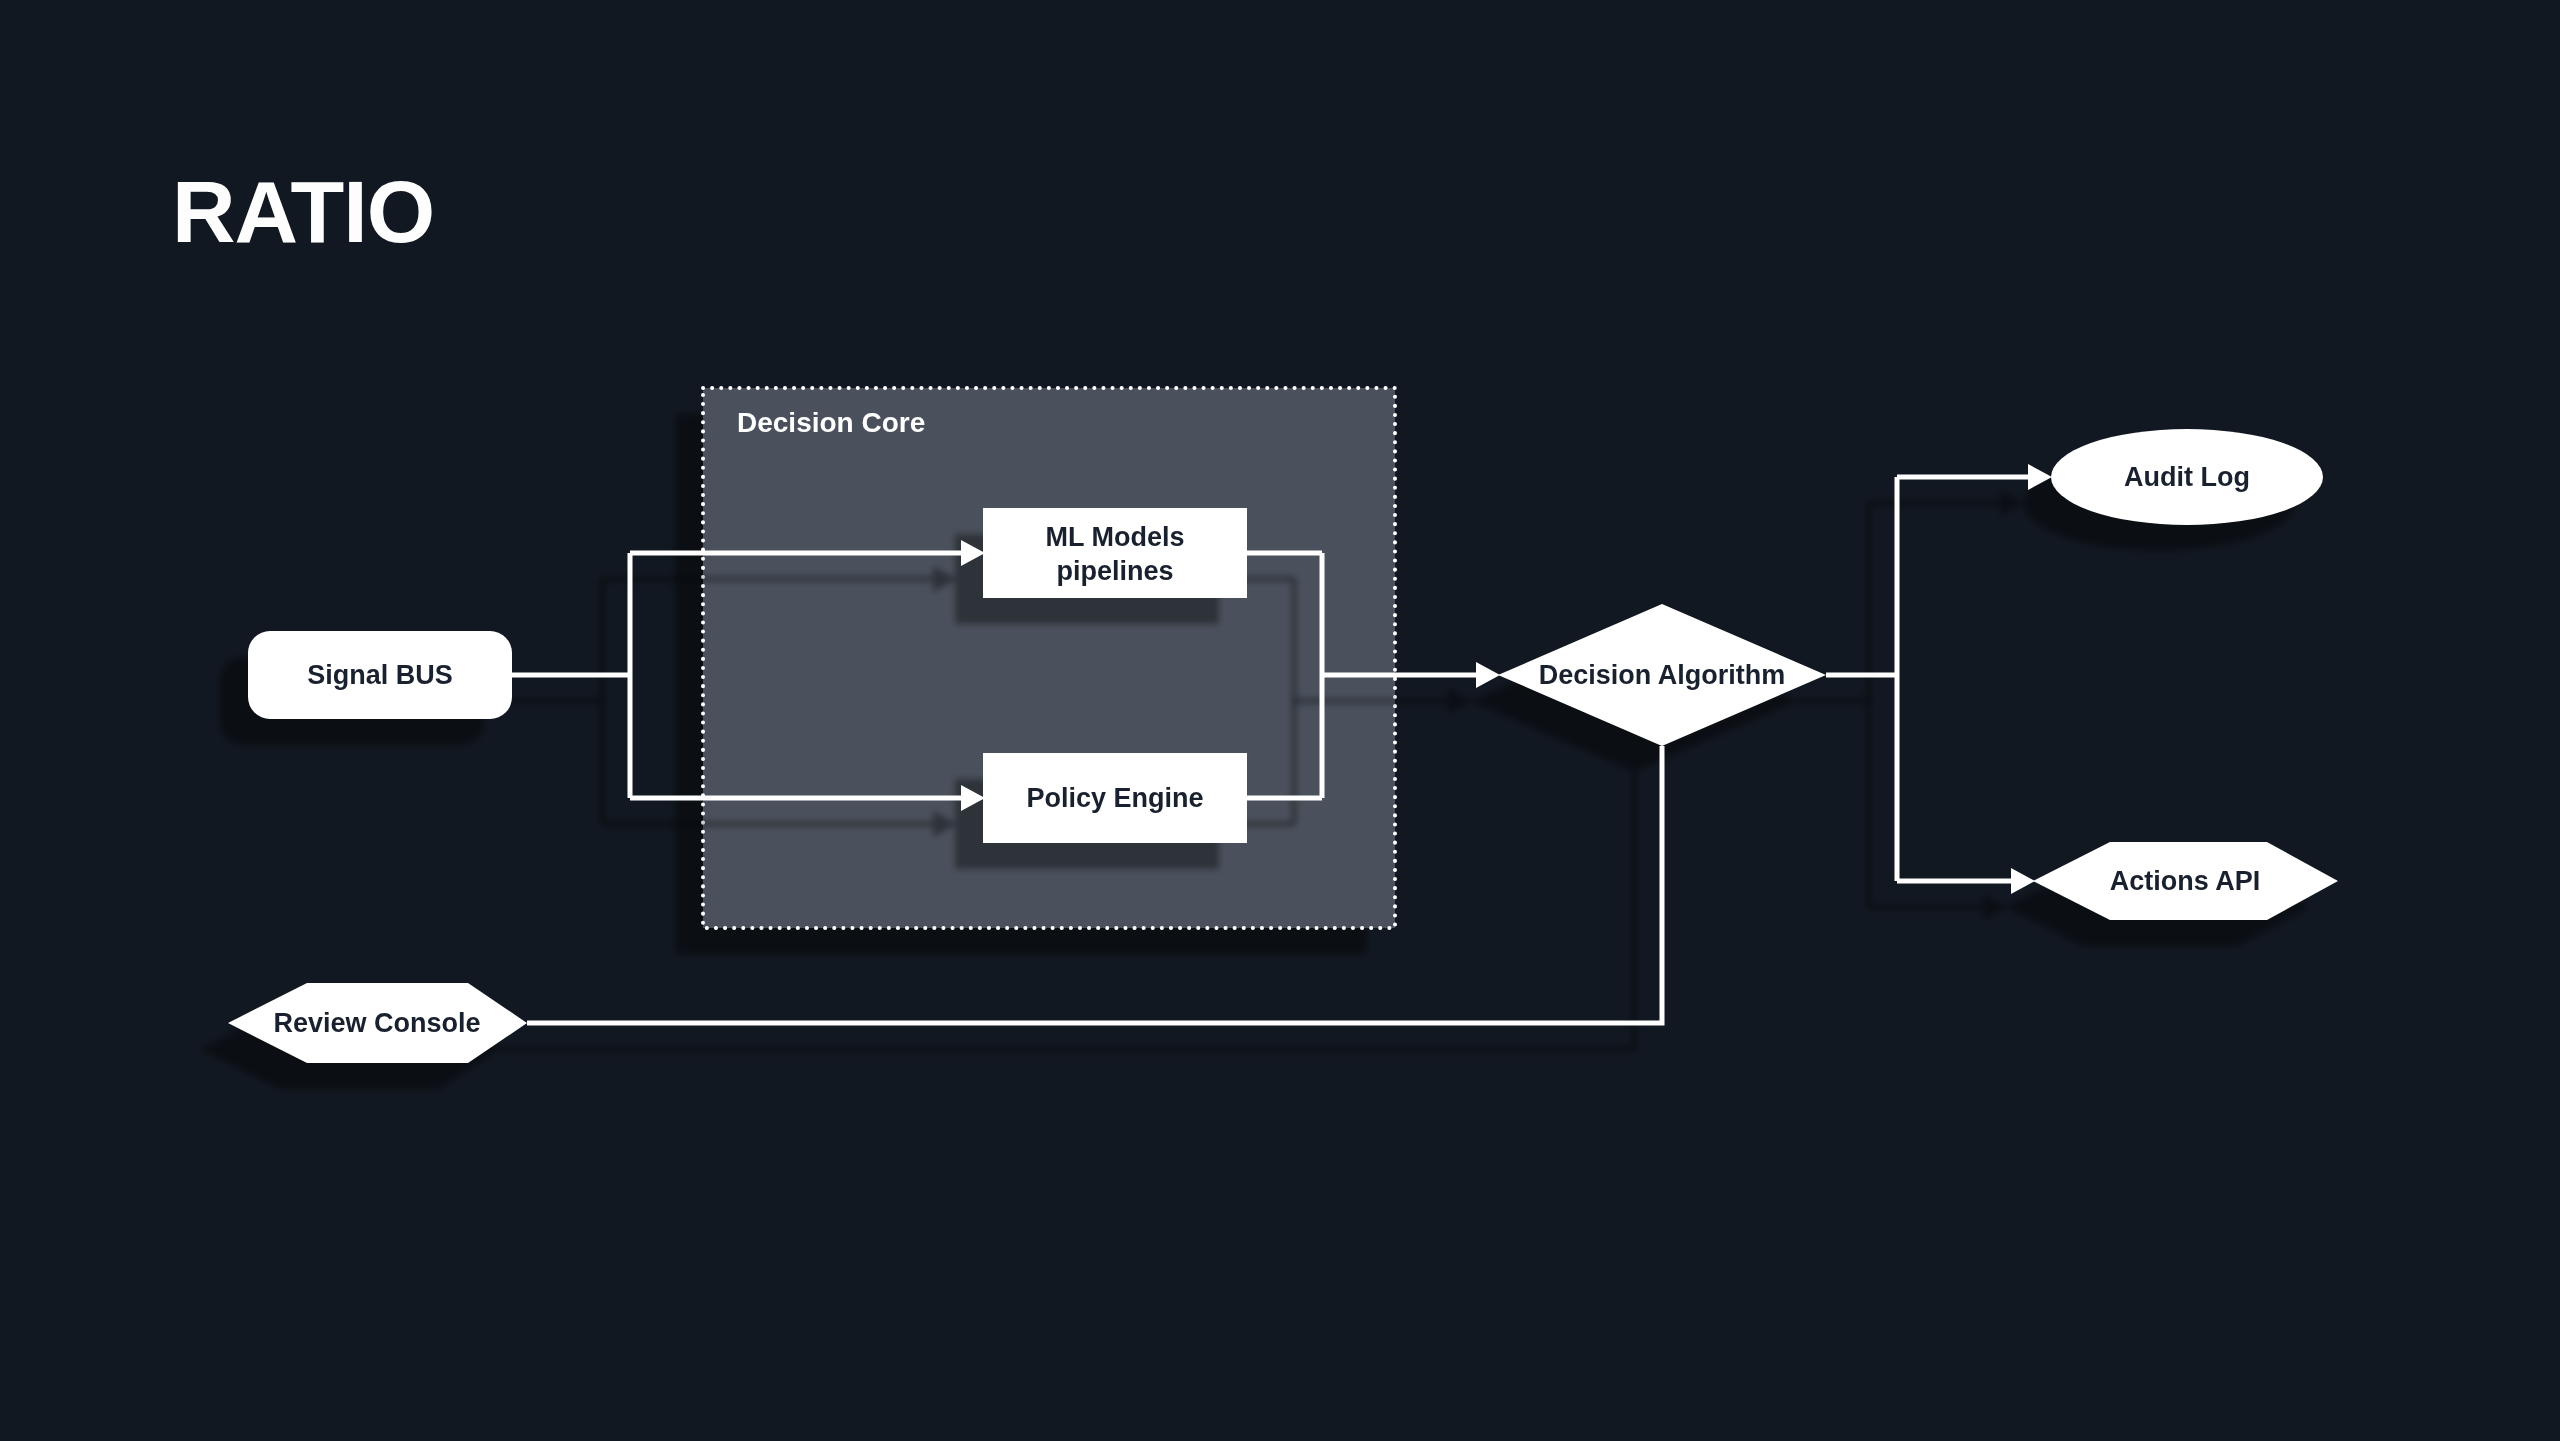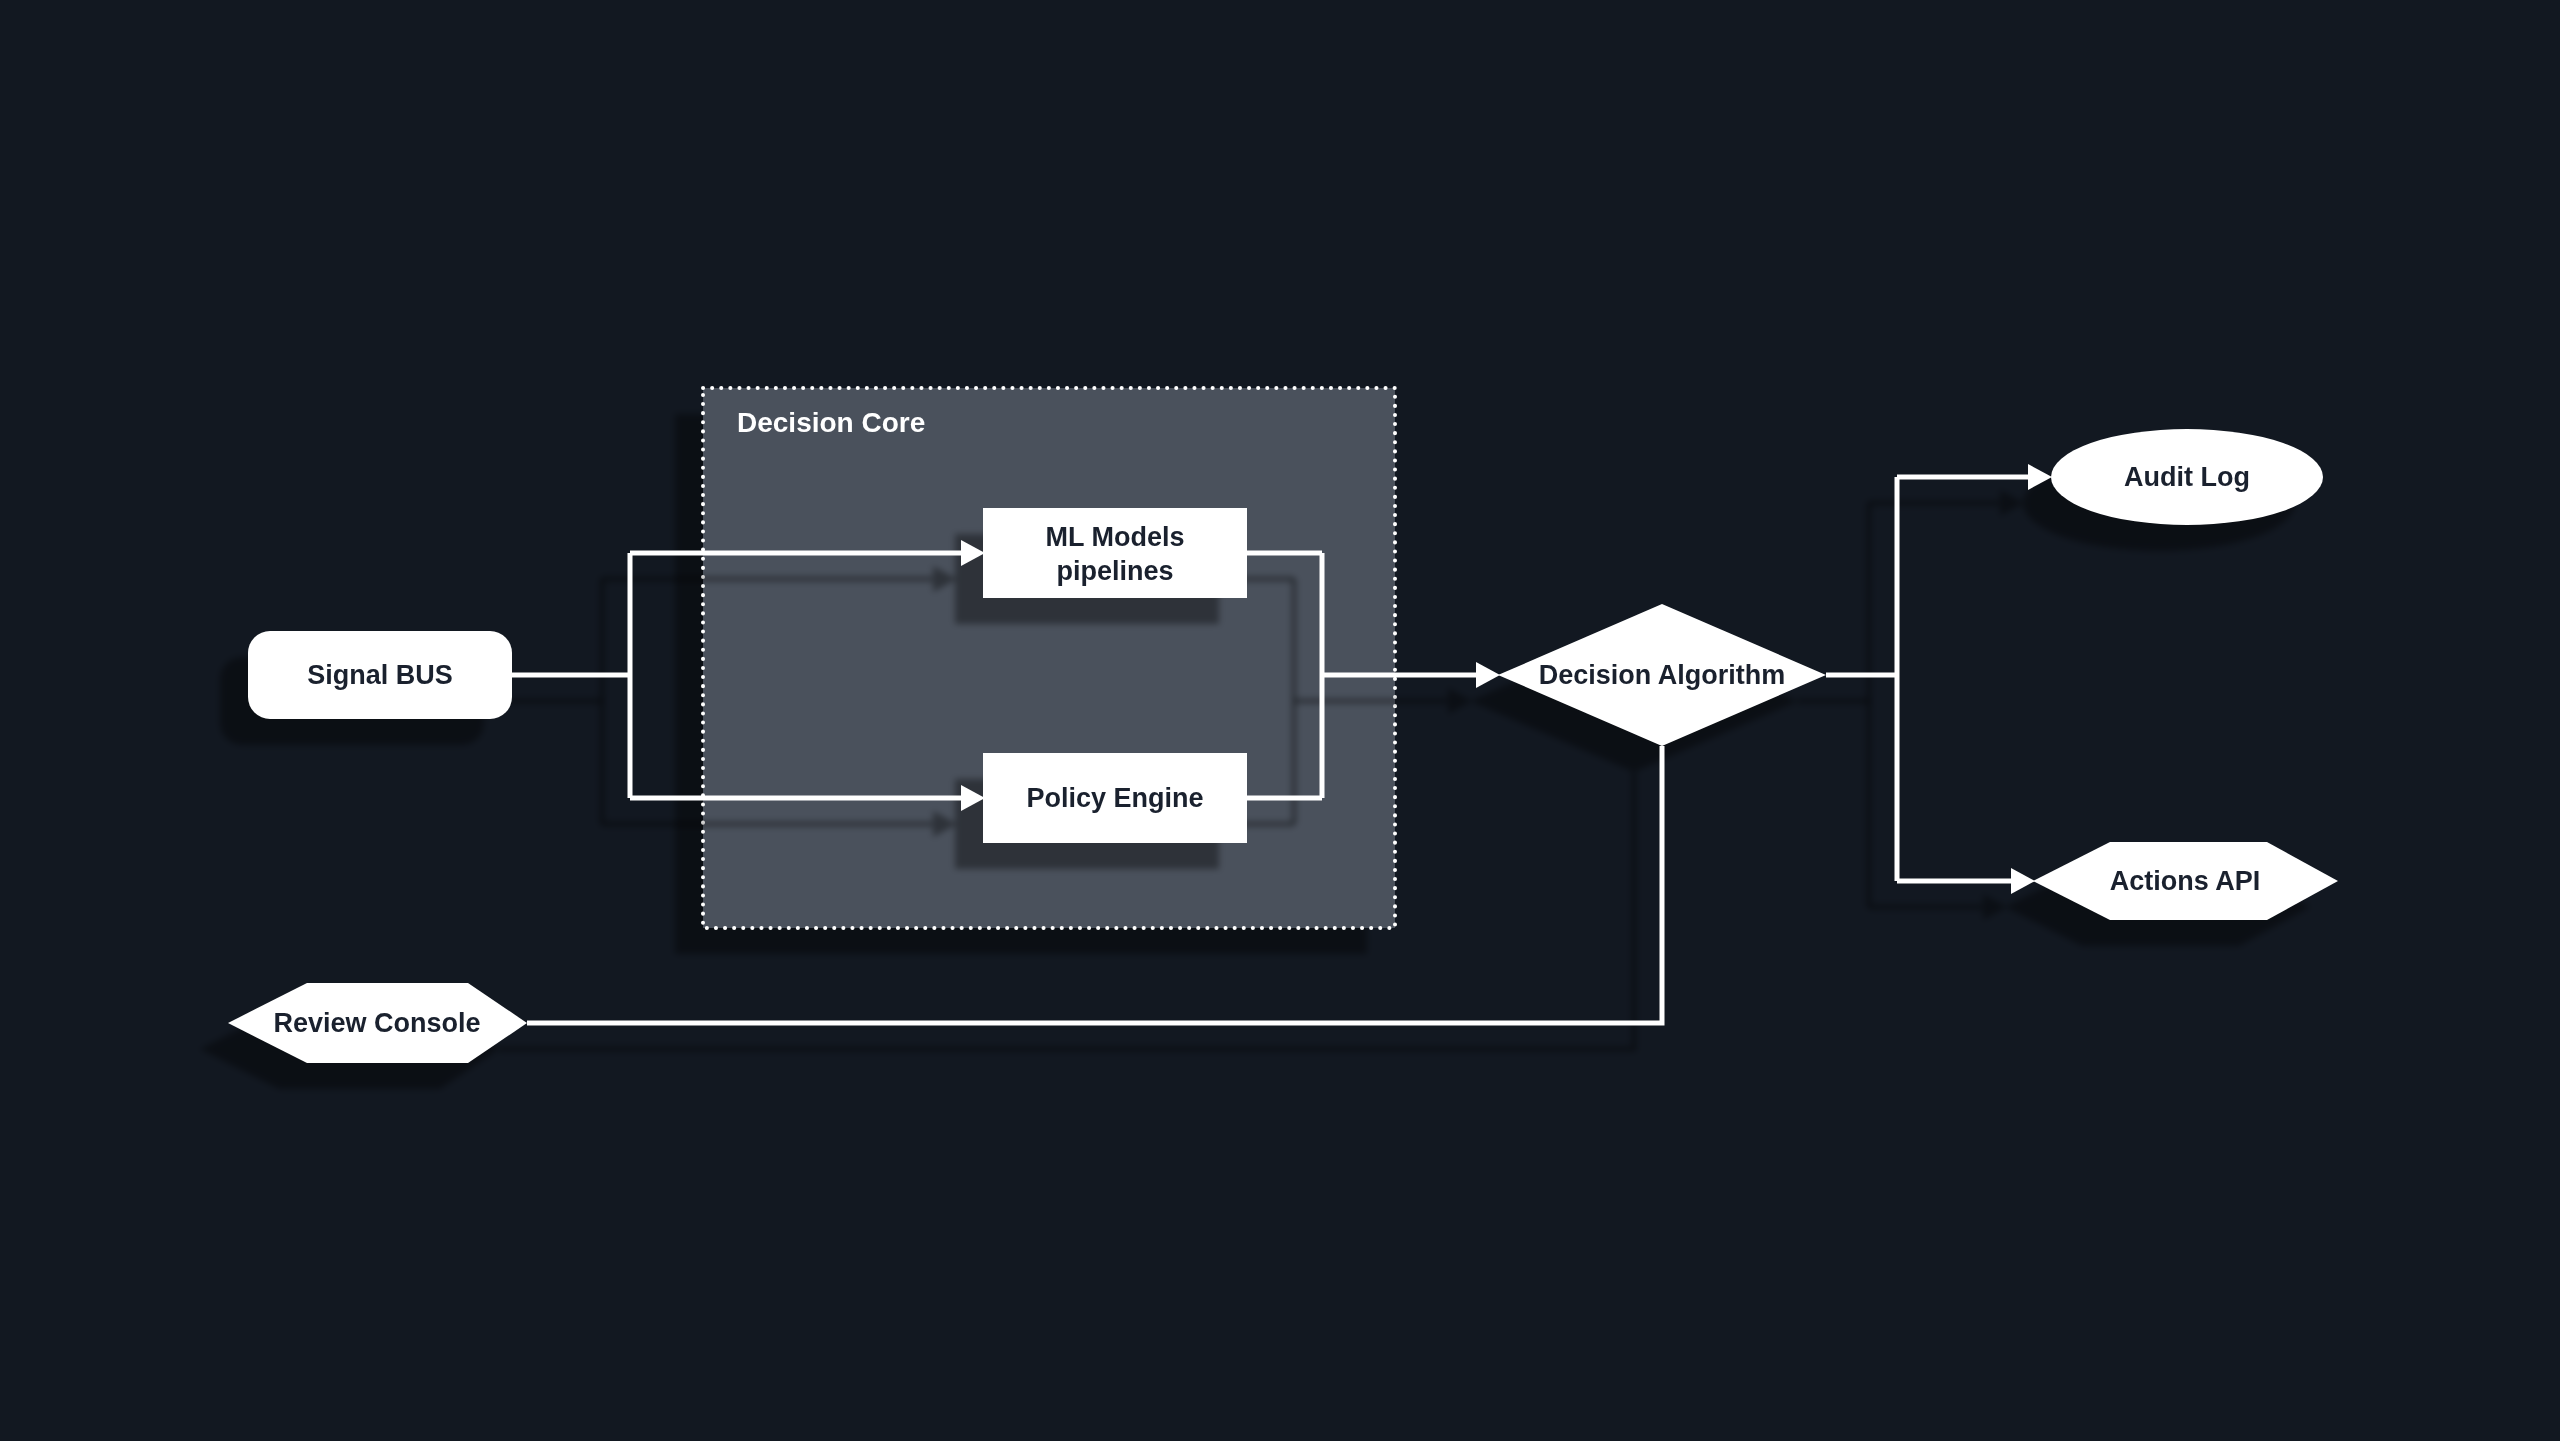--- a/index.html
+++ b/index.html
@@ -75,20 +75,21 @@
     font-size: 28px;
     font-weight: bold;
     text-anchor: start;
   }
 </style>
 </head>
 <body>
 
 <div class="stage">
 
+  <div class="page-title">RATIO</div>
 
   <svg class="diagram" viewBox="0 0 2560 1441">
 
     <defs>
       <filter id="soft" x="-20%" y="-20%" width="140%" height="140%">
         <feGaussianBlur stdDeviation="3"></feGaussianBlur>
       </filter>
     </defs>
 
     <rect x="675" y="414" width="692" height="540" fill="rgba(0,0,0,0.38)" filter="url(#soft)"></rect>

